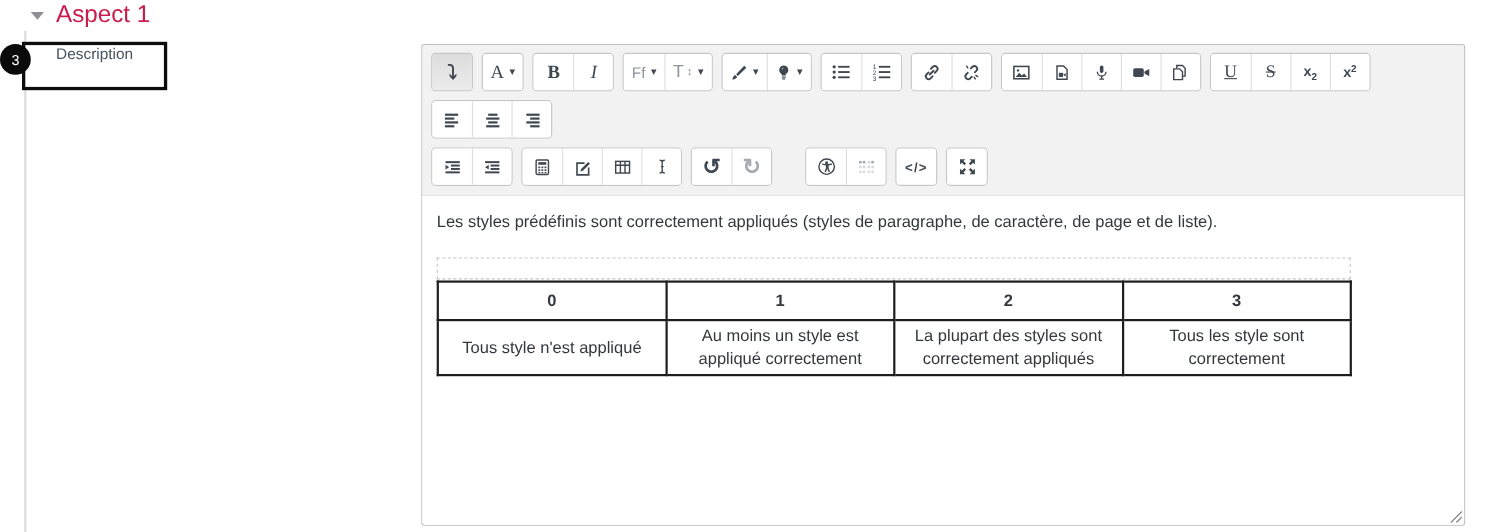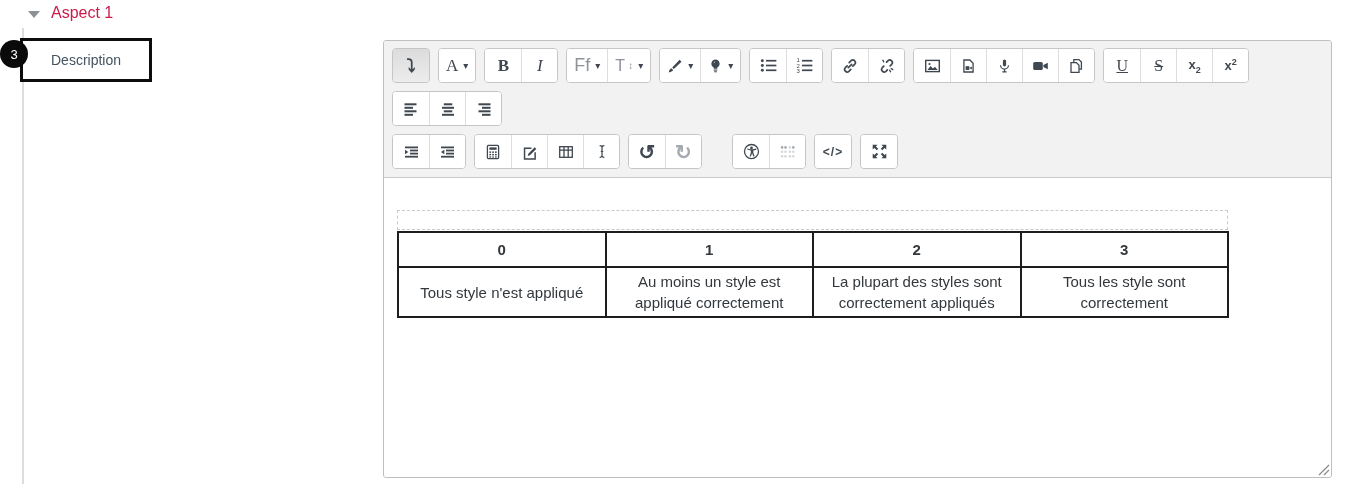--- a/index.html
+++ b/index.html
@@ -5,24 +5,24 @@
   html,body{margin:0;padding:0;}
   body{
     width:1353px;height:484px;position:relative;overflow:hidden;
     background:#ffffff;font-family:"Liberation Sans", sans-serif;
     color:#343a40;
   }
   
   .aspect-header{position:absolute;left:28px;top:0;display:flex;align-items:center;gap:11px;}
   .tri-down{width:0;height:0;border-left:6px solid transparent;border-right:6px solid transparent;
     border-top:7px solid #8d9196;margin-top:3px;}
-  .aspect-title{font-size:16px;font-weight:500;color:#cb1b4b;line-height:26px;}
+  .aspect-title{font-size:22px;font-weight:500;color:#cb1b4b;line-height:26px;}
   .guide-line{position:absolute;left:22px;top:28px;bottom:0;width:2px;background:#dddddd;}
   .description-box{position:absolute;left:20px;top:38px;width:126px;height:38px;
-    border:3px solid #0d0d0d;background:#ffffff;display:flex;align-items:center;justify-content:center;
+    border:3px solid #0d0d0d;background:#ffffff;display:flex;justify-content:center;
     font-size:14px;color:#44535f;}
   .annotation-badge{position:absolute;left:0;top:40px;width:28px;height:28px;border-radius:50%;
     background:#0a0a0a;color:#ffffff;display:flex;align-items:center;justify-content:center;
     font-size:13px;z-index:3;}
   
   .editor{position:absolute;left:383px;top:40px;width:949px;height:438px;box-sizing:border-box;
     border:1px solid #bfbfbf;border-radius:3px;display:flex;flex-direction:column;background:#fff;}
   .toolbar{background:#f2f2f2;padding:7px 8px 8px 8px;border-bottom:1px solid #c9c9c9;
     border-radius:3px 3px 0 0;}
   .tb-row{display:flex;align-items:center;gap:8px;margin-bottom:8px;}
@@ -32,21 +32,21 @@
     gap:3px;padding:0 7px;background:#ffffff;border:none;border-left:1px solid #dddddd;
     color:#3f4750;cursor:pointer;font-family:"Liberation Sans",sans-serif;box-sizing:border-box;}
   .tb-btn:first-child{border-left:none;}
   .tb-btn.pressed{background:linear-gradient(#dcdcdc,#ececec);}
   .tb-btn.disabled{color:#a4aab0;}
   .glyph{font-size:18px;font-weight:bold;line-height:1;}
   .serif{font-family:"Liberation Serif",serif;font-size:17px;line-height:1;}
   .bold{font-weight:bold;}
   .italic{font-style:italic;}
   .caret{font-size:10px;line-height:1;margin-left:2px;}
-  .small-gray{color:#8d9399;font-size:18px;}
+  .small-gray{color:#8d9399;font-size:14px;}
   .updown{font-size:10px;color:#8d9399;}
   .uline{text-decoration:underline;font-size:16px;}
   .strike{text-decoration:line-through;font-size:16px;}
   .subsup{font-size:13px;font-weight:bold;text-align:right;}
   .subsup sub,.subsup sup{font-size:9px;}
   .html-label{font-size:12px;font-weight:bold;letter-spacing:1px;}
   .undo-glyph{font-size:20px;line-height:1;font-weight:bold;}
   .gap-before{margin-left:22px;}
   svg{display:block;}
   
@@ -391,20 +391,21 @@
             <svg width="17" height="17" viewBox="0 0 16 16" fill="currentColor">
                 <path d="M1.6 1.6h4.6L4.6 3.2l2.2 2.2-1.4 1.4-2.2-2.2-1.6 1.6zM14.4 1.6v4.6l-1.6-1.6-2.2 2.2-1.4-1.4 2.2-2.2-1.6-1.6zM1.6 14.4V9.8l1.6 1.6 2.2-2.2 1.4 1.4-2.2 2.2 1.6 1.6zM14.4 14.4H9.8l1.6-1.6-2.2-2.2 1.4-1.4 2.2 2.2 1.6-1.6z"></path>
               </svg>
           </span>
         </button>
       </div>
     </div>
   </div>
 
   <div class="content">
+    <p class="paragraph">Les styles prédéfinis sont correctement appliqués (styles de paragraphe, de caractère, de page et de liste).</p>
 
     <div class="caption-placeholder"></div>
 
     <table class="rubric-table">
       <tbody>
         <tr>
           <th>0</th>
           <th>1</th>
           <th>2</th>
           <th>3</th>

